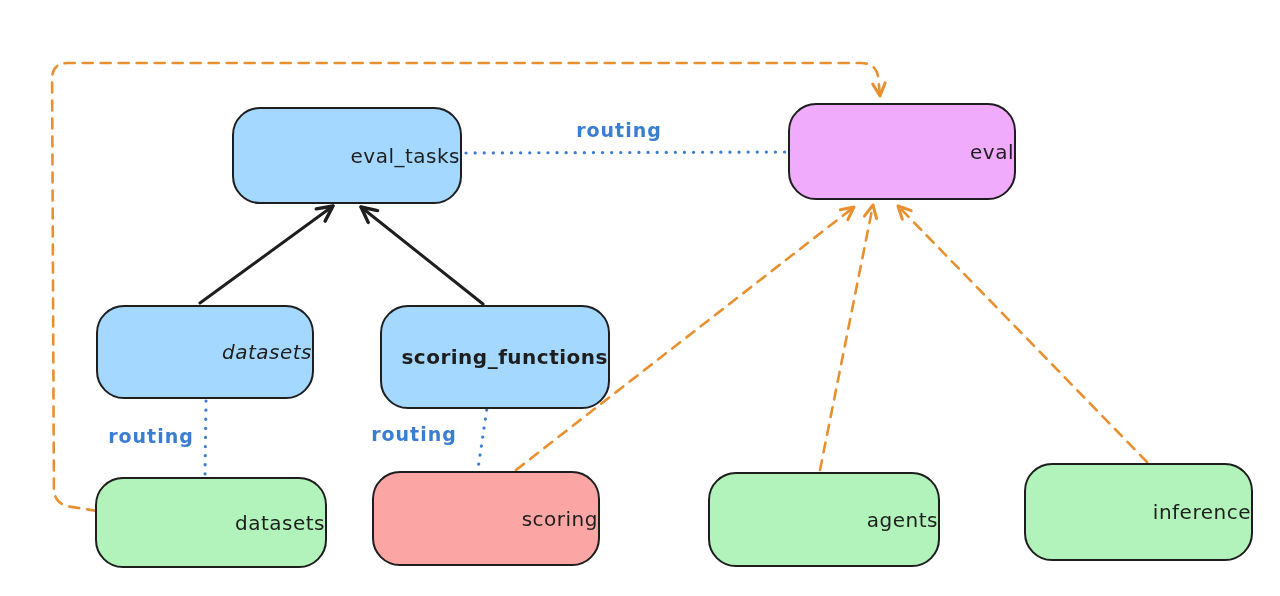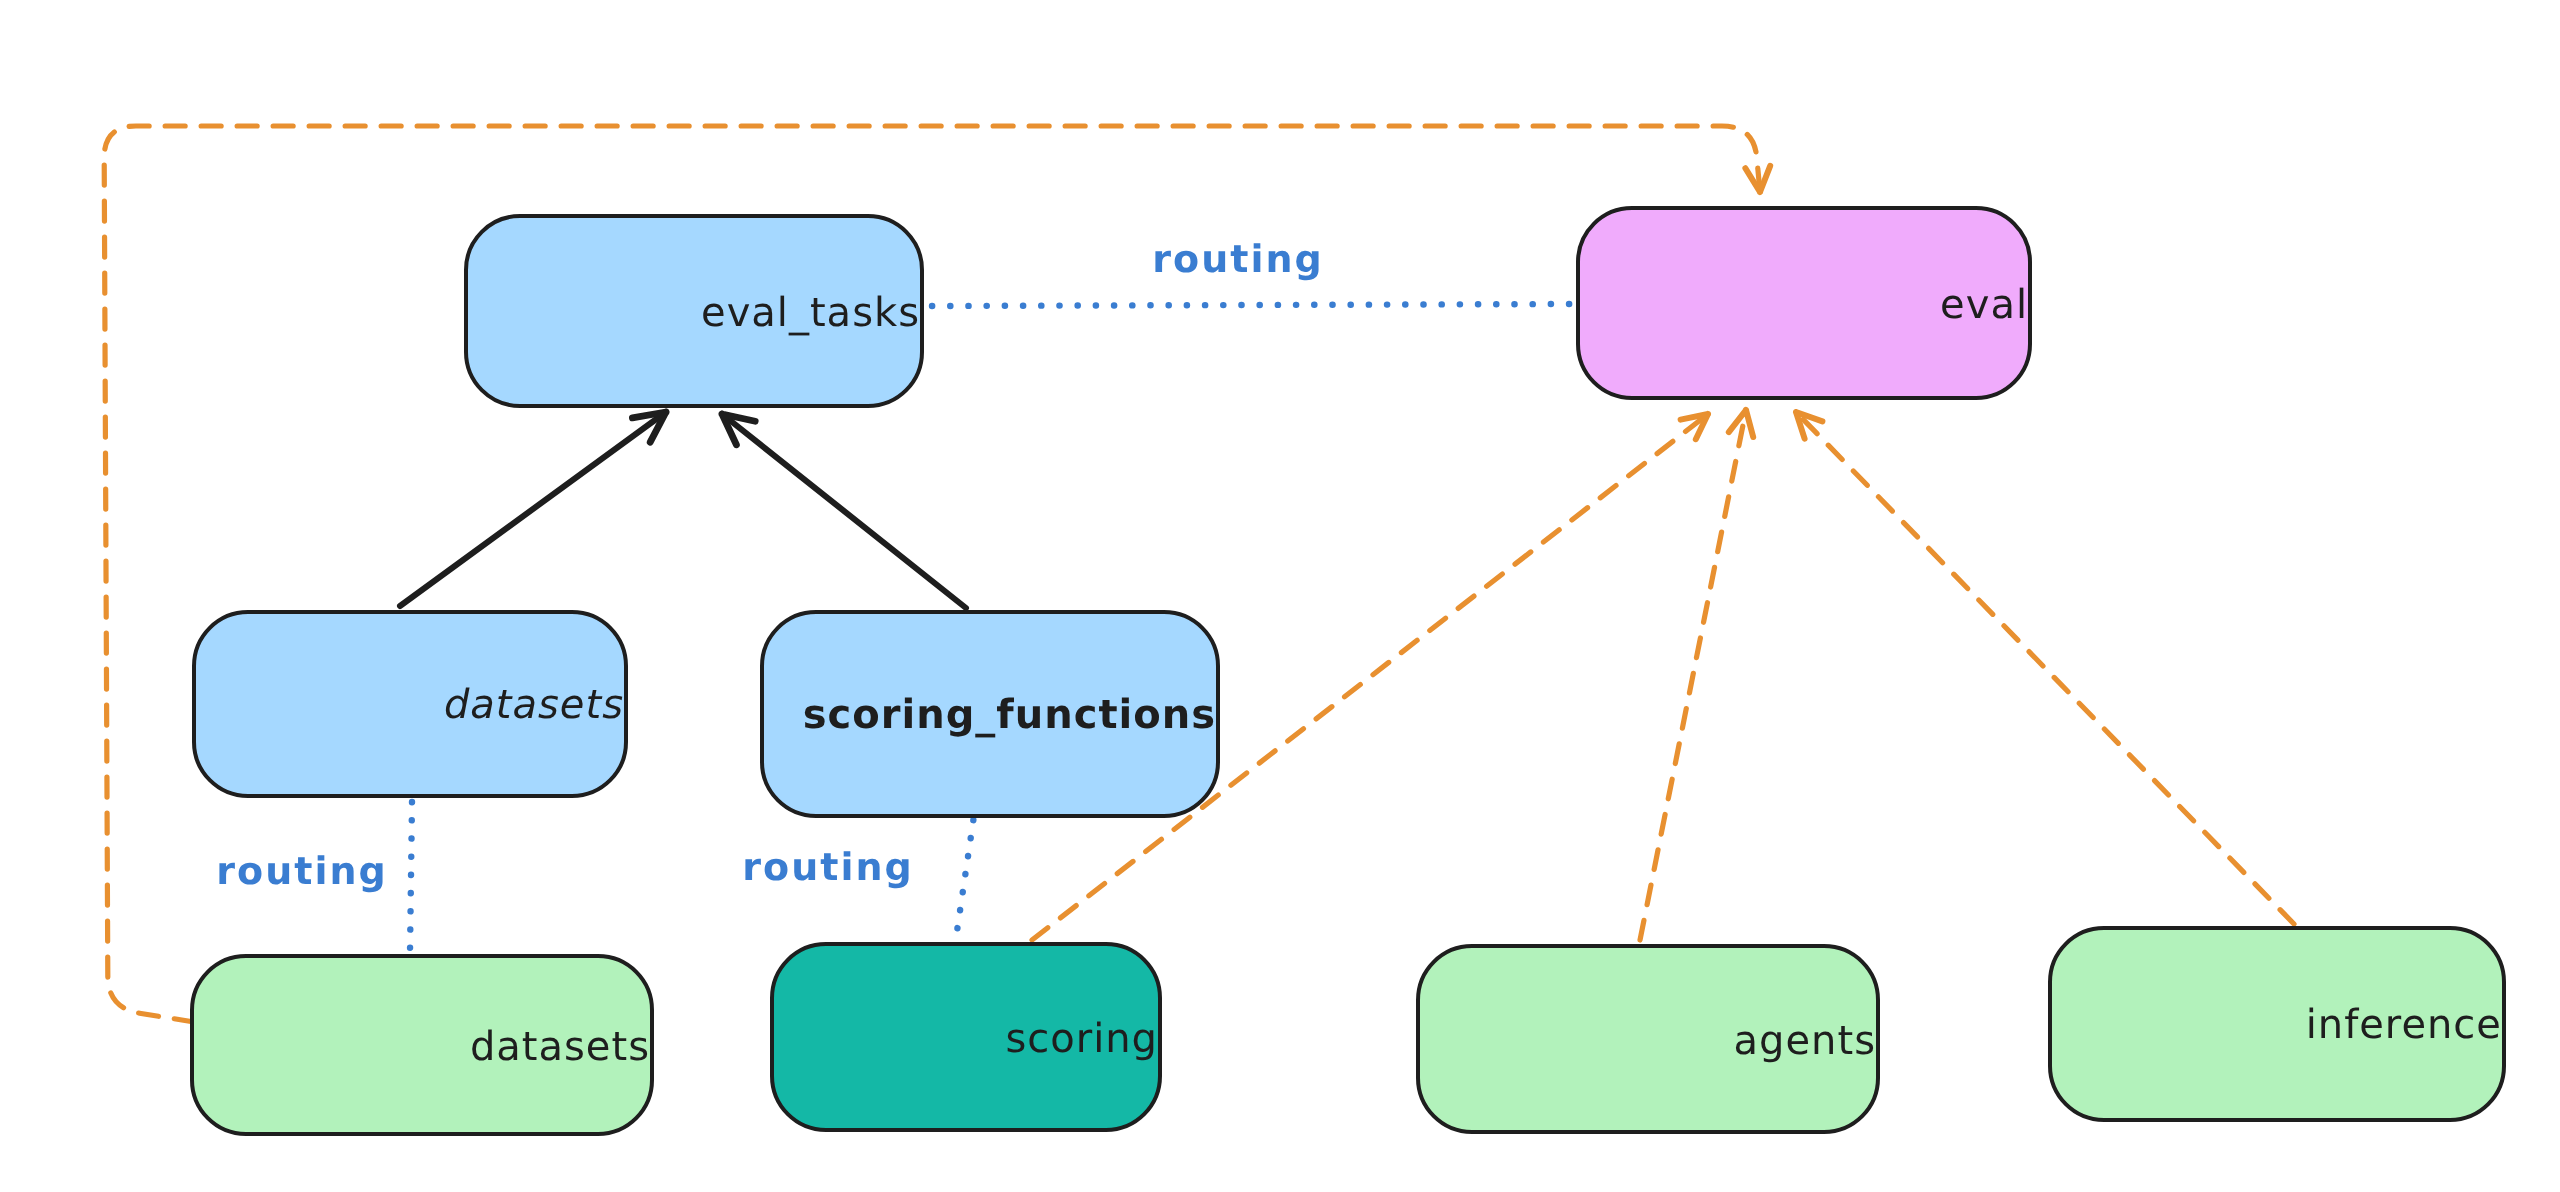--- a/index.html
+++ b/index.html
@@ -66,21 +66,21 @@
       </div>
       <div class="node" style="left: 96px; top: 305px; width: 218px; height: 94px; background: rgb(165, 216, 255); font-style: italic;">
         <span>datasets</span>
       </div>
       <div class="node" style="left: 380px; top: 305px; width: 230px; height: 104px; background: rgb(165, 216, 255); font-weight: bold;">
         <span>scoring_functions</span>
       </div>
       <div class="node" style="left: 95px; top: 477px; width: 232px; height: 91px; background: rgb(178, 242, 187);">
         <span>datasets</span>
       </div>
-      <div class="node" style="left: 385px; top: 471px; width: 196px; height: 95px; background: #14b8a6;">
+      <div class="node" style="left: 372px; top: 471px; width: 228px; height: 95px; background: #fca5a5;">
         <span>scoring</span>
       </div>
       <div class="node" style="left: 708px; top: 472px; width: 232px; height: 95px; background: rgb(178, 242, 187);">
         <span>agents</span>
       </div>
       <div class="node" style="left: 1024px; top: 463px; width: 229px; height: 98px; background: rgb(178, 242, 187);">
         <span>inference</span>
       </div>
     </div>
   <div id="edge-labels-layer">

